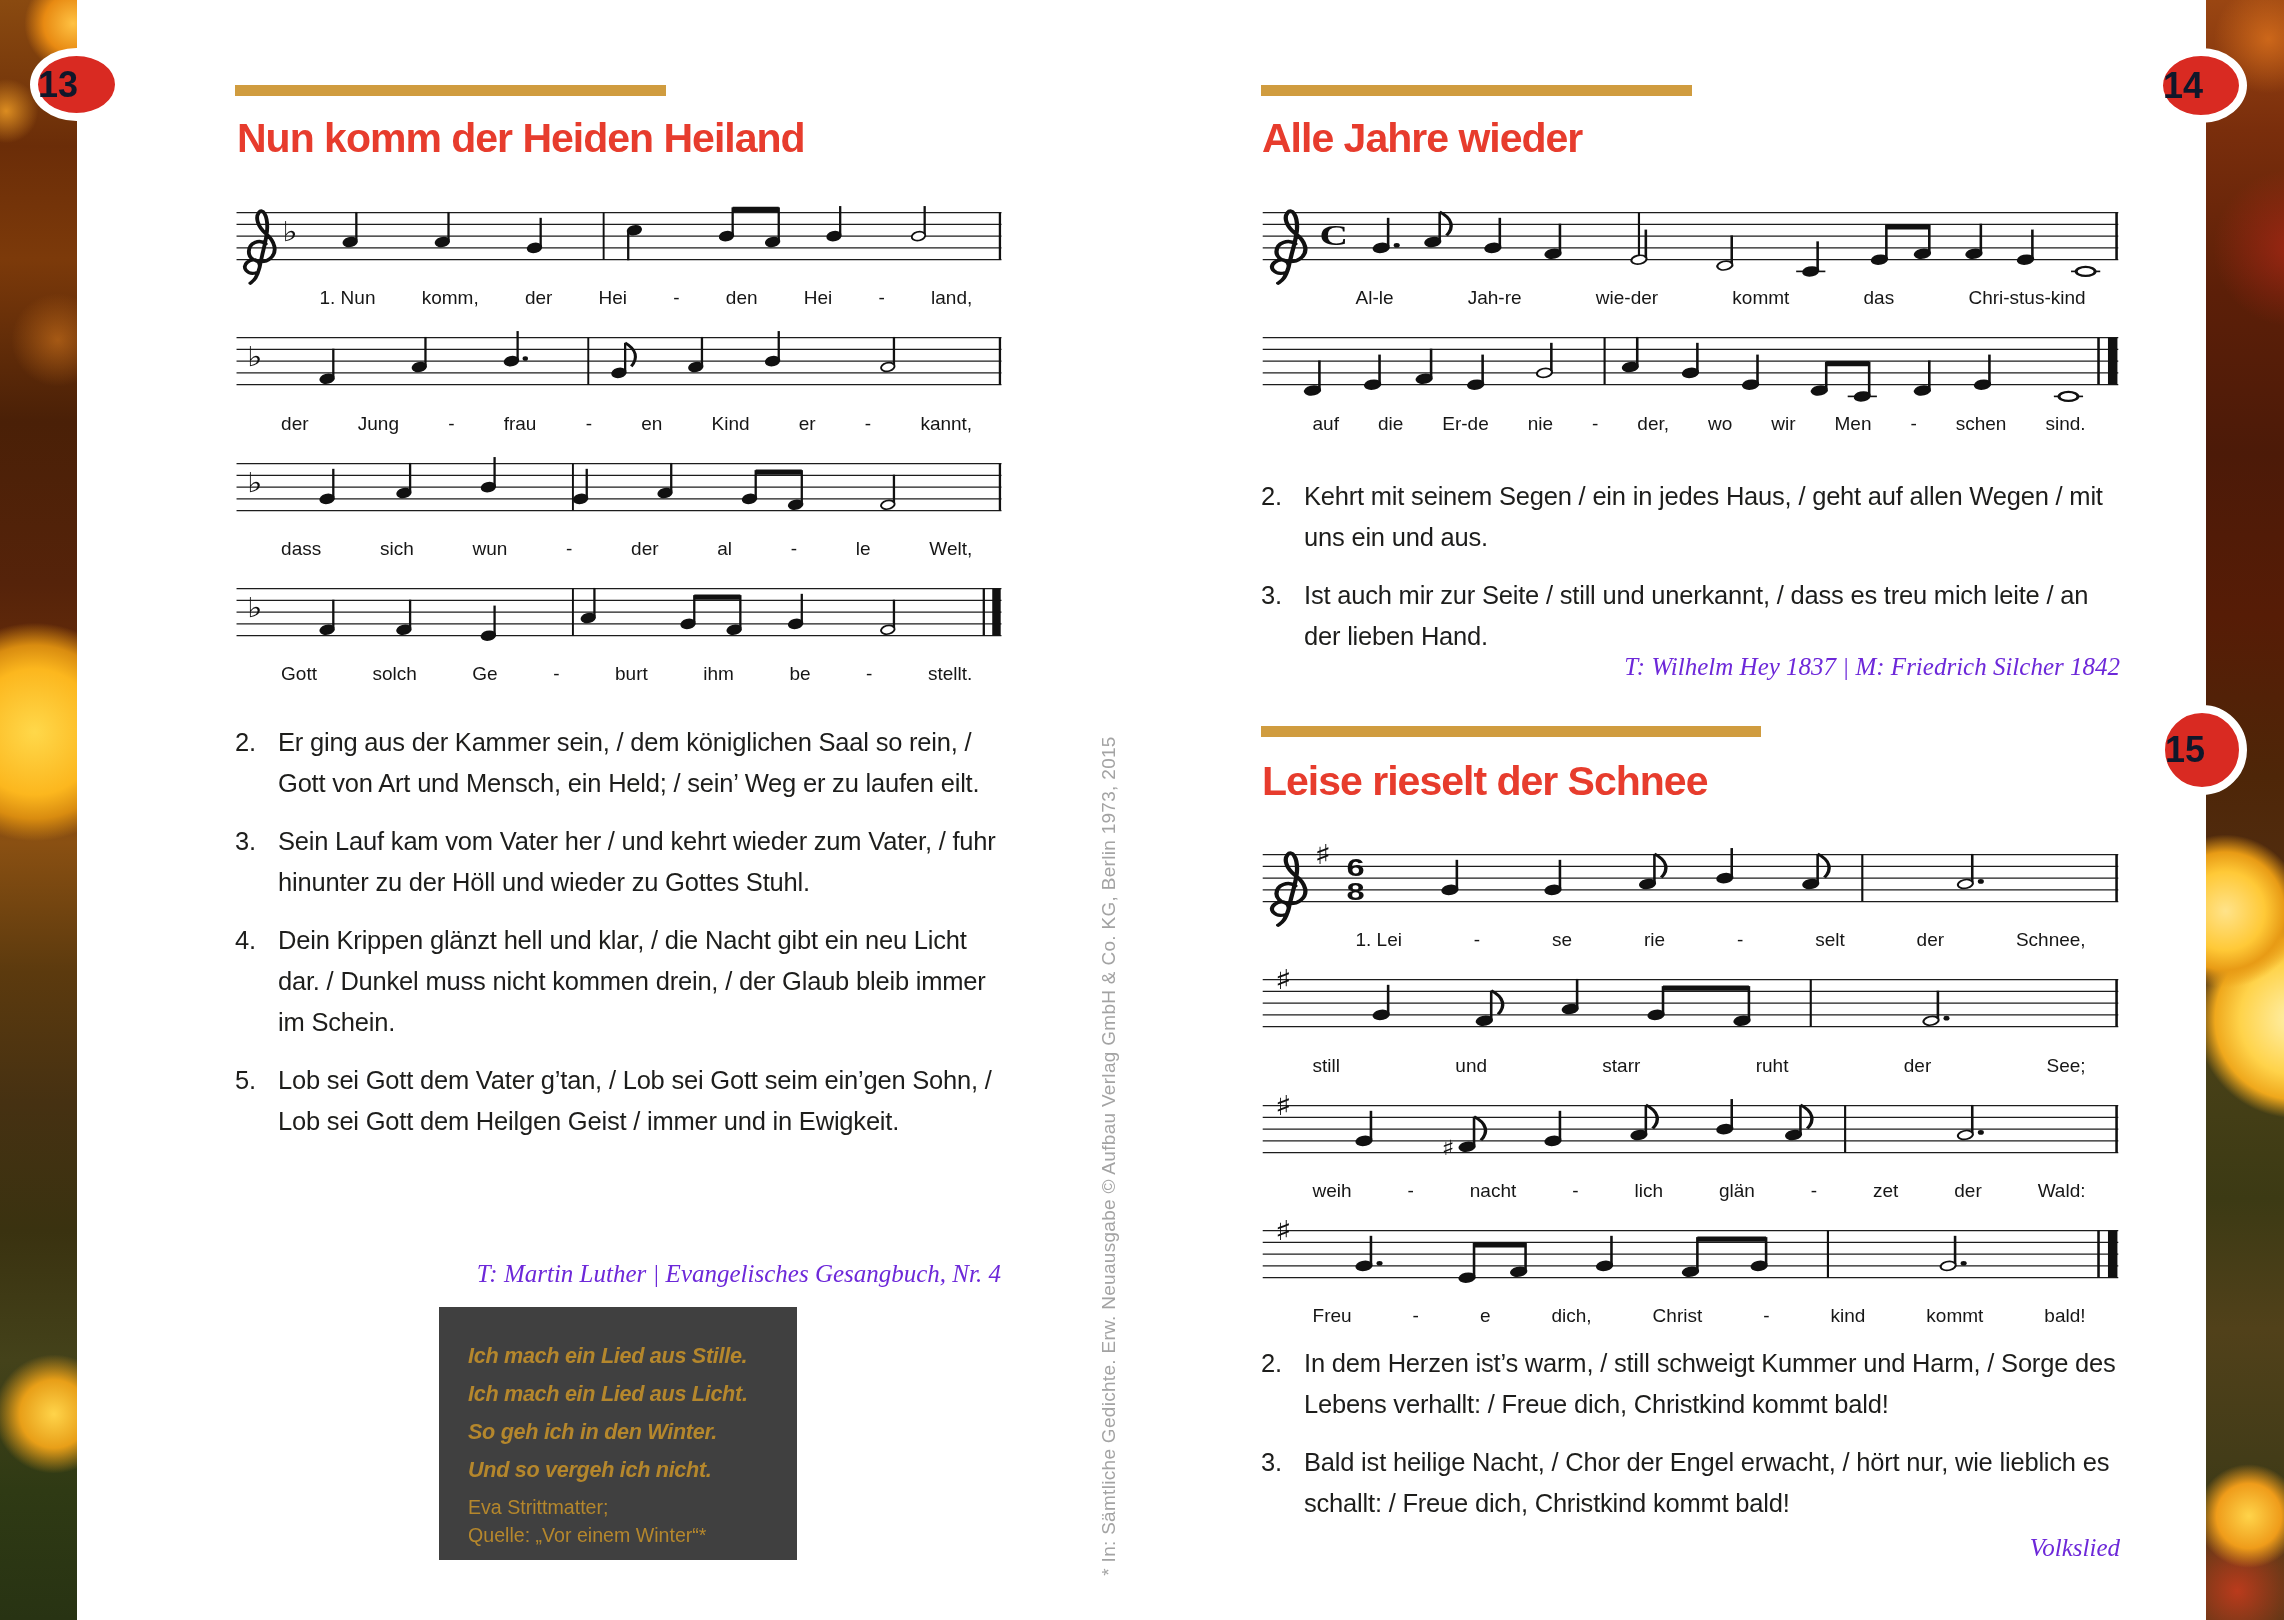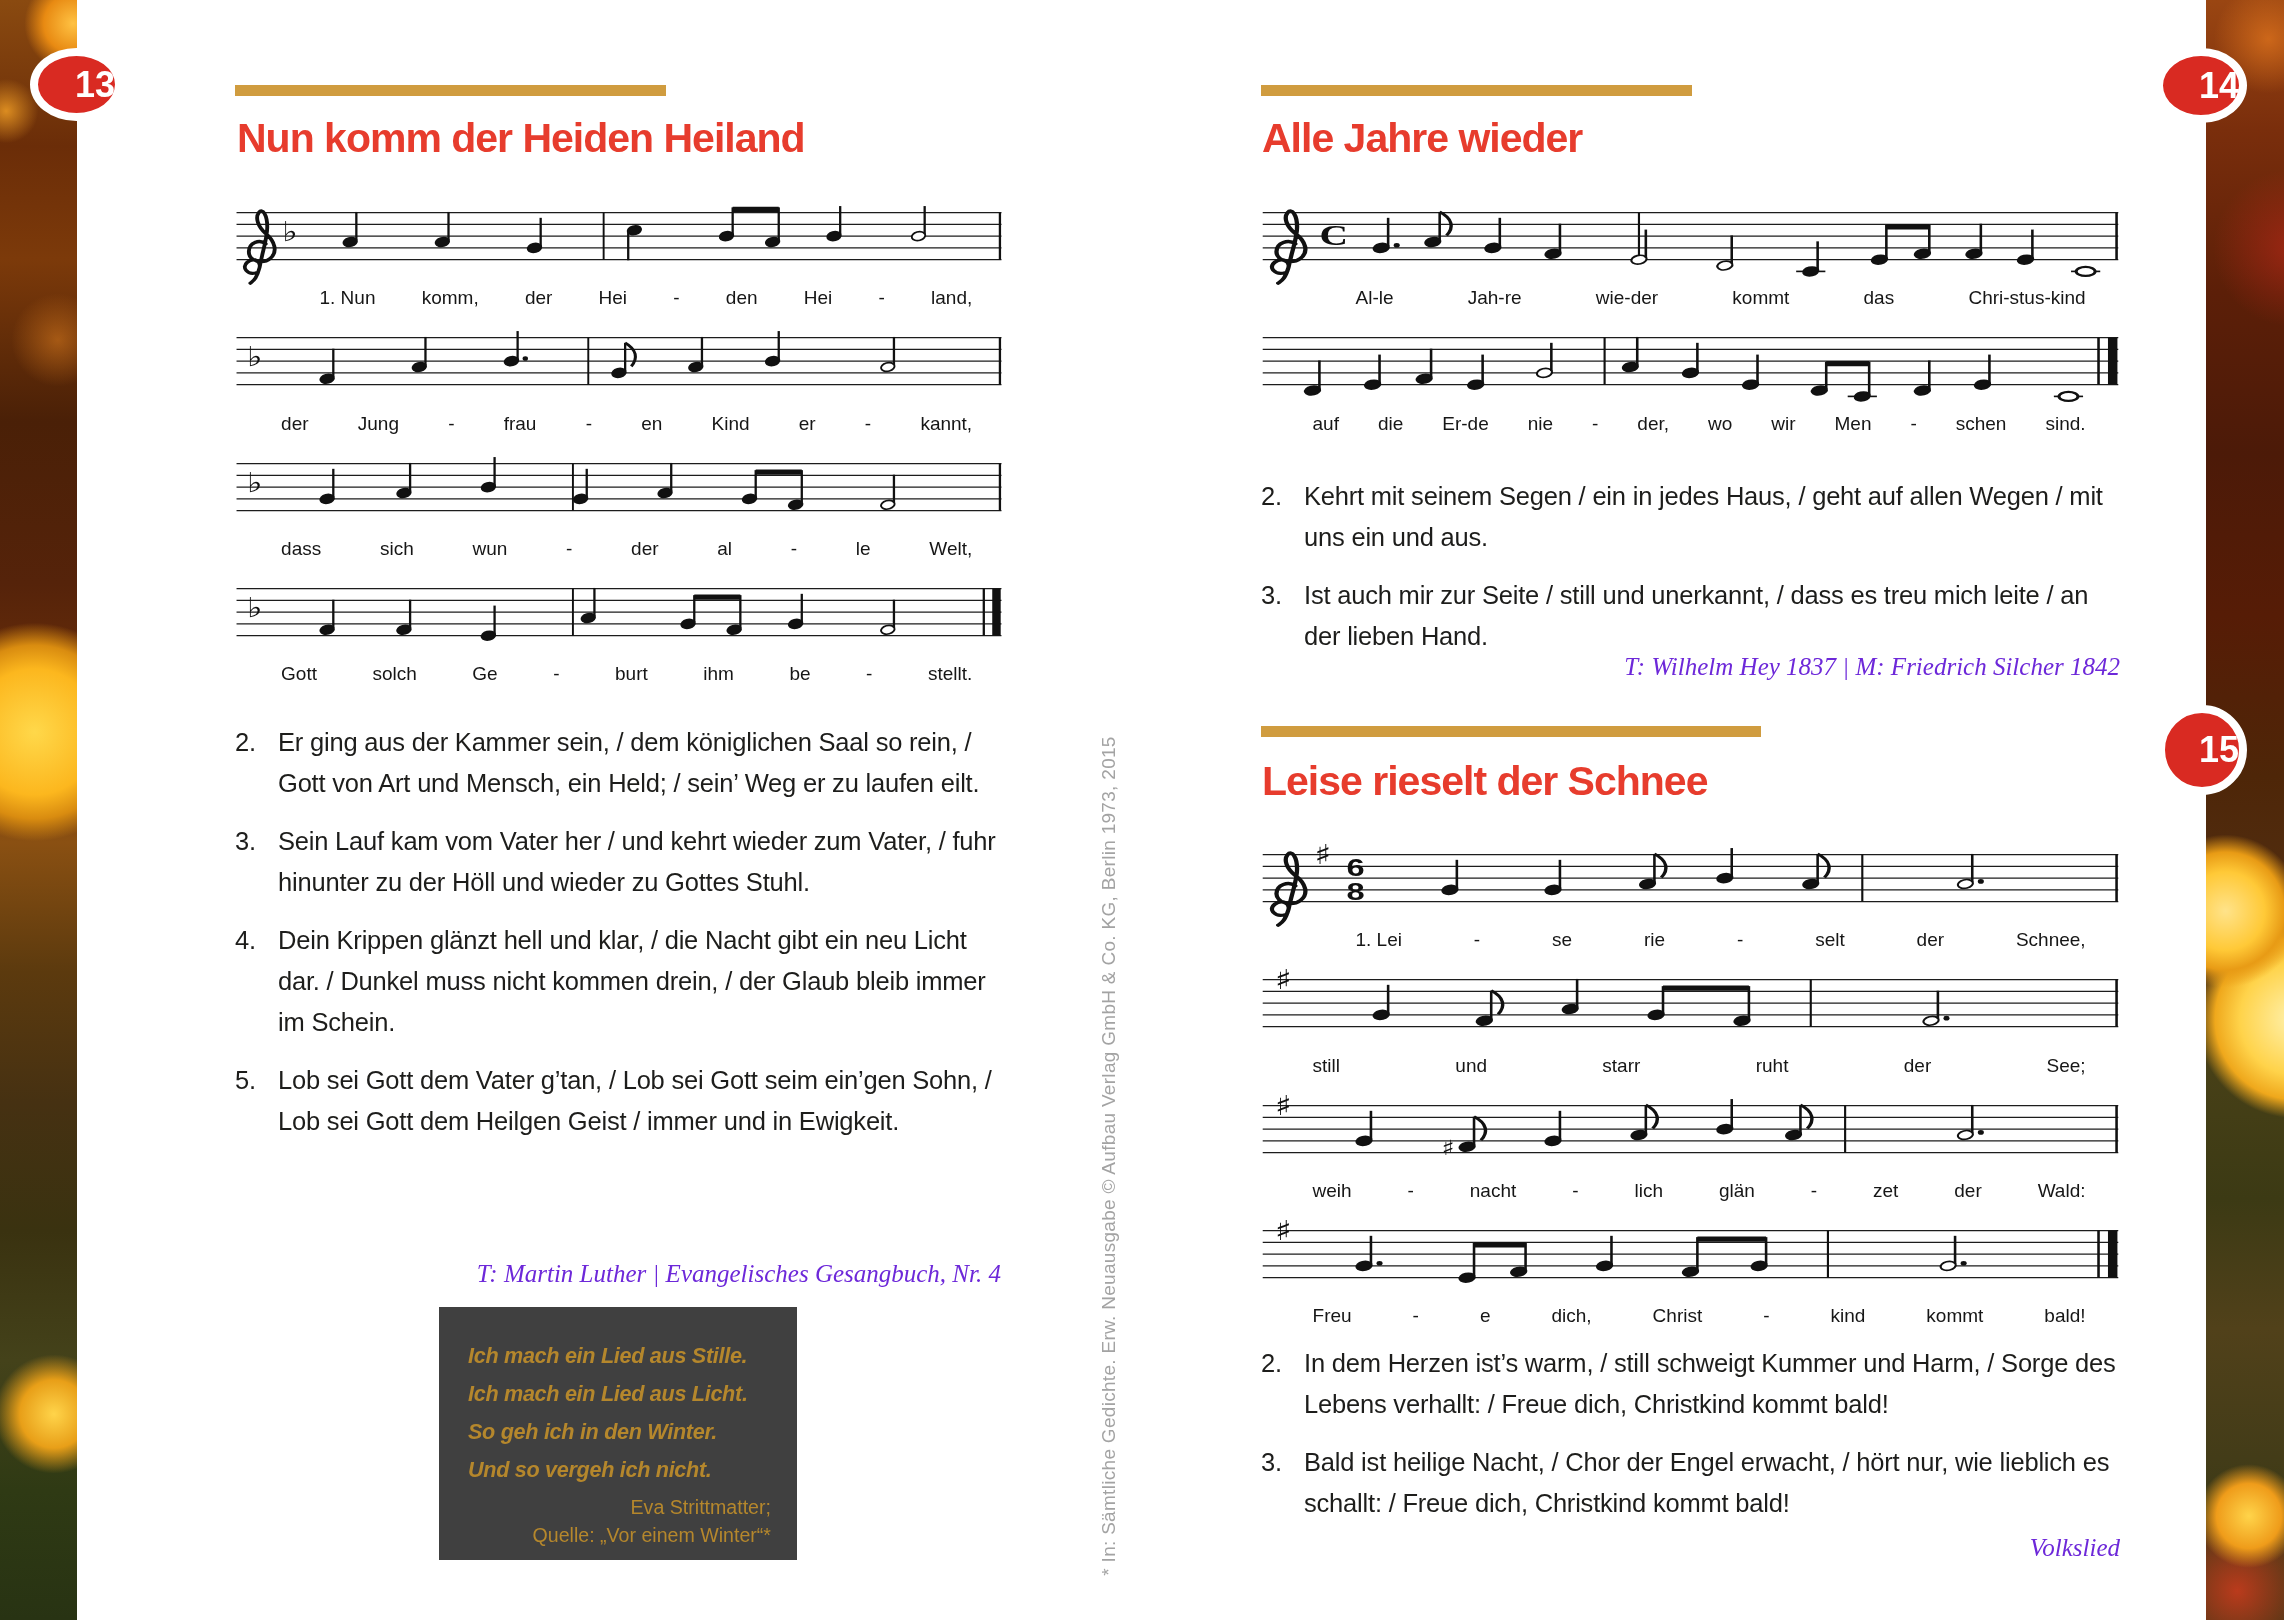--- a/index.html
+++ b/index.html
@@ -20,22 +20,22 @@
     radial-gradient(circle 78px at 80% 39px, rgba(230,120,30,.7), rgba(120,40,10,0) 70%),
     radial-gradient(circle 105px at 110% 248px, rgba(190,40,25,.6), rgba(90,20,10,0) 75%),
     radial-gradient(circle 98px at 25% 911px, #ffe38a 0%, #ffc937 40%, #e89b15 60%, rgba(120,70,10,0) 78%),
     radial-gradient(circle 124px at 115% 1019px, #fff2b0 0%, #ffd34a 45%, #efa81c 65%, rgba(120,70,10,0) 80%),
     radial-gradient(circle 72px at 55% 1516px, #ffd44a 0%, #ef9c1a 45%, rgba(140,60,10,0) 72%),
     radial-gradient(circle 111px at 40% 1591px, rgba(220,60,30,.8), rgba(120,20,10,0) 78%),
     linear-gradient(180deg,#9a4612 0%,#7a2e0c 8%,#5c1f08 18%,#4c1a08 28%,#561c06 38%,#4e2608 48%,
                     #533114 58%,#474017 66%,#3c3a14 74%,#51411a 82%,#433c18 90%,#2f3513 100%);}
 
   
-  .badge{position:absolute;border-radius:50%;background:#d92a22;border:8.5px solid #fff;color:#ffffff;
-         display:flex;align-items:center;justify-content:flex-end;font-weight:700;font-size:36px;}
+  .badge{position:absolute;border-radius:50%;background:#d92a22;border:8.5px solid #fff;color:#0f172a;
+         display:flex;align-items:center;justify-content:flex-start;font-weight:700;font-size:36px;}
   #badge-13{left:30px;top:48px;width:77px;height:57px;}
   #badge-14{left:2155px;top:48px;width:76px;height:59px;}
   #badge-15{left:2157px;top:705px;width:74px;height:74px;}
 
   
   .rule{position:absolute;height:10.5px;background:#d09c3f;}
   h1.song-title{position:absolute;margin:4px;font-size:41px;font-weight:700;letter-spacing:-1px;
                 color:#e73c2d;white-space:nowrap;}
   .music{position:absolute;}
   .staff-unit{margin-bottom:3.9px;}
@@ -48,21 +48,21 @@
   .vnum{width:43px;flex:none;}
   .vtext{flex:1;}
   .attribution{position:absolute;font-family:"Liberation Serif",serif;font-style:italic;
                font-size:25px;color:#6d28d9;text-align:right;white-space:nowrap;}
 
   
   .quote-box{position:absolute;left:439px;top:1307px;width:358px;height:253px;background:#404040;
              box-sizing:border-box;padding:30px 26px 0 29px;}
   .quote-line{font-style:italic;font-weight:700;font-size:21.6px;line-height:38px;color:#b5872c;
               white-space:nowrap;letter-spacing:-0.3px;}
-  .quote-attr{font-size:19.6px;line-height:27.4px;color:#b5872c;text-align:right;white-space:nowrap;}
+  .quote-attr{font-size:19.6px;line-height:27.4px;color:#b5872c;text-align:left;white-space:nowrap;}
   .quote-attr.first{margin-top:5.2px;}
 
   .vertical-note{position:absolute;left:1109px;top:1156px;transform:translate(-50%,-50%) rotate(-90deg);
                  white-space:nowrap;font-size:19px;color:#a3a3a3;letter-spacing:0.3px;}
 
   
   #rule-left{left:235px;top:85px;width:431px;}
   #title-left{left:233px;top:111px;}
   #music-left{left:235px;top:193px;width:768px;}
   #verses-left{left:235px;top:722px;width:774px;}

